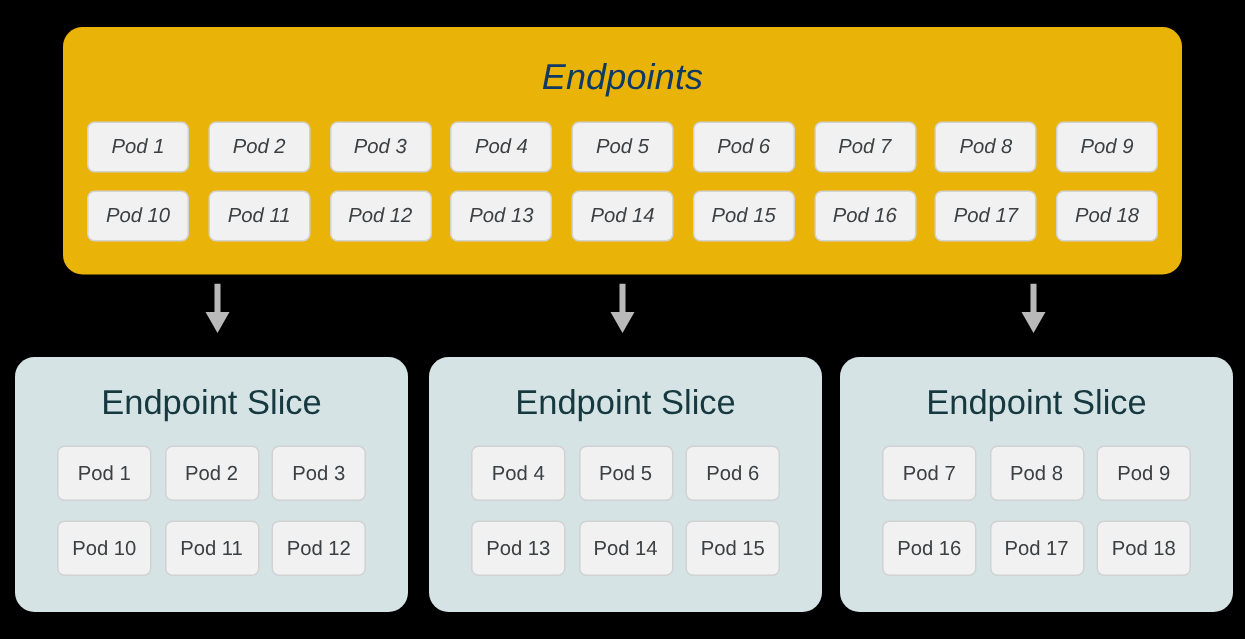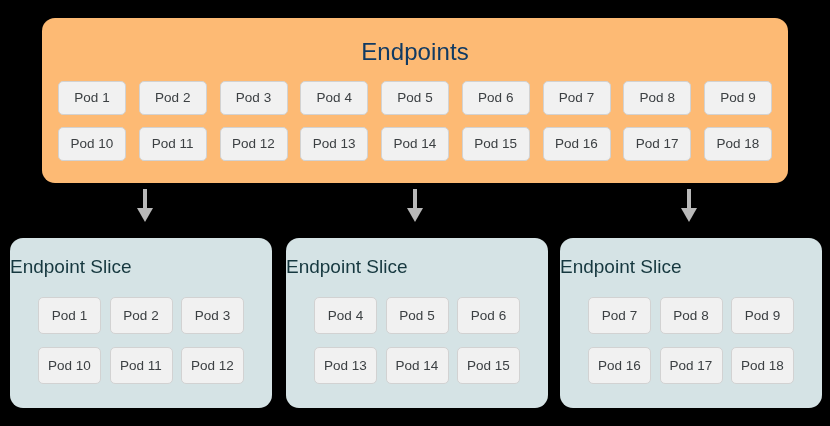--- a/index.html
+++ b/index.html
@@ -22,23 +22,24 @@
     background: #000000;
   }
 
   
   .endpoints-box {
     position: absolute;
     left: 42px;
     top: 18px;
     width: 746px;
     height: 165px;
-    background: #fdba74;
+    background: #eab308;
     border-radius: 13px;
     box-sizing: border-box;
+    font-style: italic;
   }
   .endpoints-title {
     position: absolute;
     top: 22px;
     left: 0;
     width: 100%;
     text-align: center;
     font-size: 24px;
     color: #103a63;
     letter-spacing: 0.1px;
@@ -96,21 +97,22 @@
   }
   .slice-1 { left: 10px; }
   .slice-2 { left: 286px; }
   .slice-3 { left: 560px; }
 
   .slice-title {
     position: absolute;
     top: 19px;
     left: 0;
     width: 100%;
-    font-size: 19px;
+    text-align: center;
+    font-size: 23px;
     color: #16383f;
     line-height: 1;
   }
   .slice-rows {
     position: absolute;
     top: 59px;
     left: 28px;
     width: 206px;
   }
   .slice-row {

